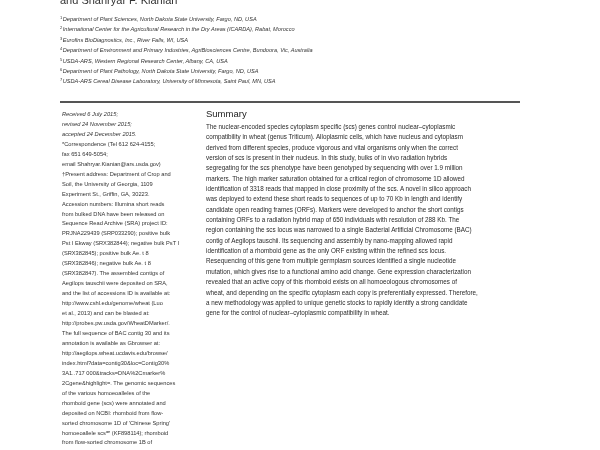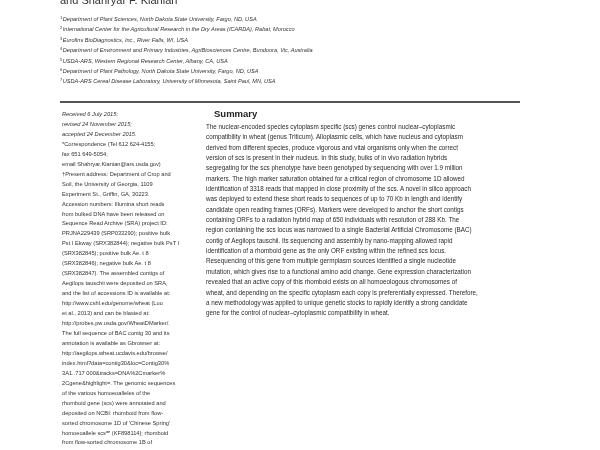--- a/index.html
+++ b/index.html
@@ -5,21 +5,21 @@
   html, body { margin: 0; padding: 0; background: #ffffff; }
   body { width: 600px; height: 450px; overflow: hidden; position: relative; font-family: "Liberation Sans", sans-serif; color: #222; }
   .authors { position: absolute; left: 60px; top: -6px; font-size: 11px; font-family: "Liberation Sans", sans-serif; color: #333; white-space: nowrap; }
   .affils { position: absolute; left: 60px; top: 14px; font-size: 5.6px; line-height: 10.4px; font-style: italic; color: #333; }
   .affils div { white-space: nowrap; }
   .affils sup { font-size: 4px; font-style: normal; vertical-align: top; position: relative; top: -1px; margin-right: 0.5px; }
   .rule { position: absolute; left: 60px; top: 101px; width: 460px; height: 2px; background: #555; }
   .leftcol { position: absolute; left: 62px; top: 110px; width: 138px; font-size: 5.7px; line-height: 9.95px; color: #333; }
   .leftcol div { white-space: nowrap; }
   .leftcol .it { font-style: italic; }
-  .summary-title { position: absolute; left: 206px; top: 108px; font-size: 9.5px; font-weight: bold; color: #222; margin-left: 8px; }
+  .summary-title { position: absolute; left: 206px; top: 108px; font-size: 9.5px; font-weight: normal; color: #222; }
   .summary-body { position: absolute; left: 206px; top: 122px; width: 330px; font-size: 6.3px; line-height: 10.35px; color: #2a2a2a; }
   .summary-body div { white-space: nowrap; }
 </style>
 </head>
 <body>
 
 <div class="authors">
   <span>and Shahryar F. Kianian</span><sup style="font-size:6px;">*,7</sup>
 </div>
 

